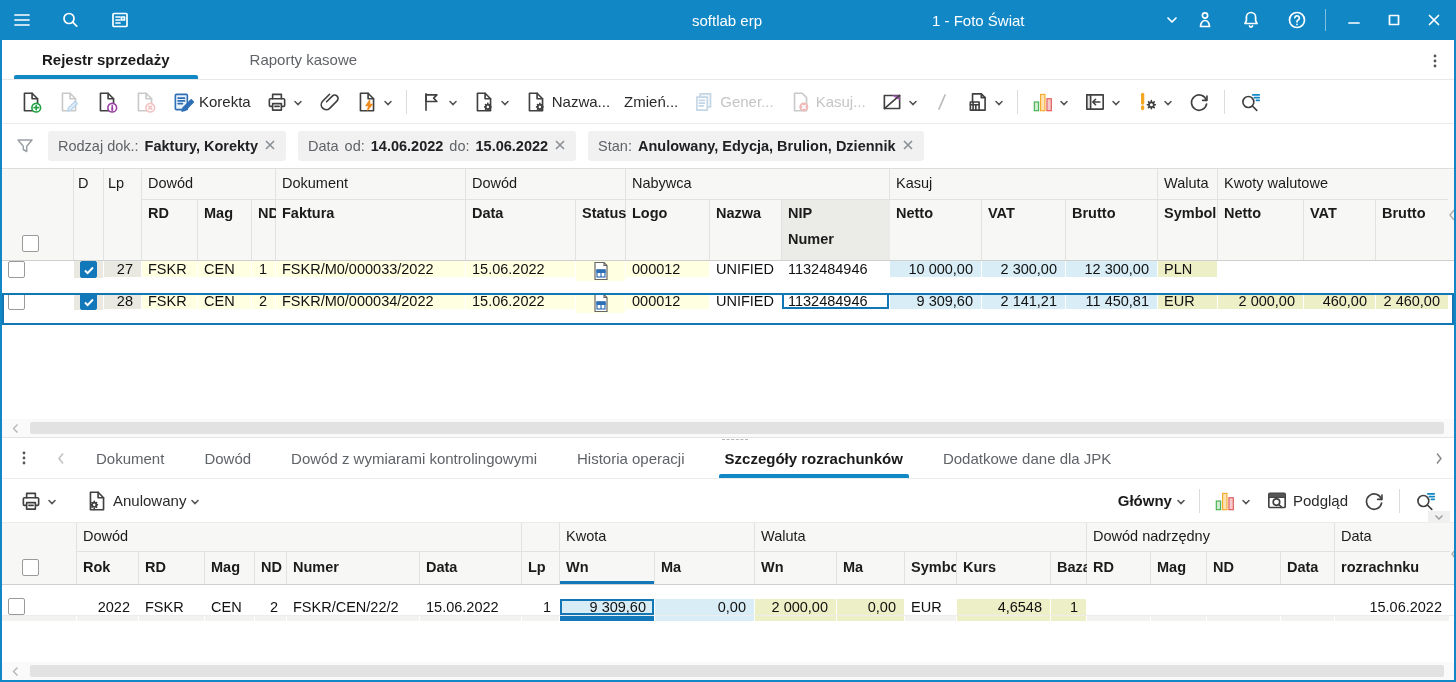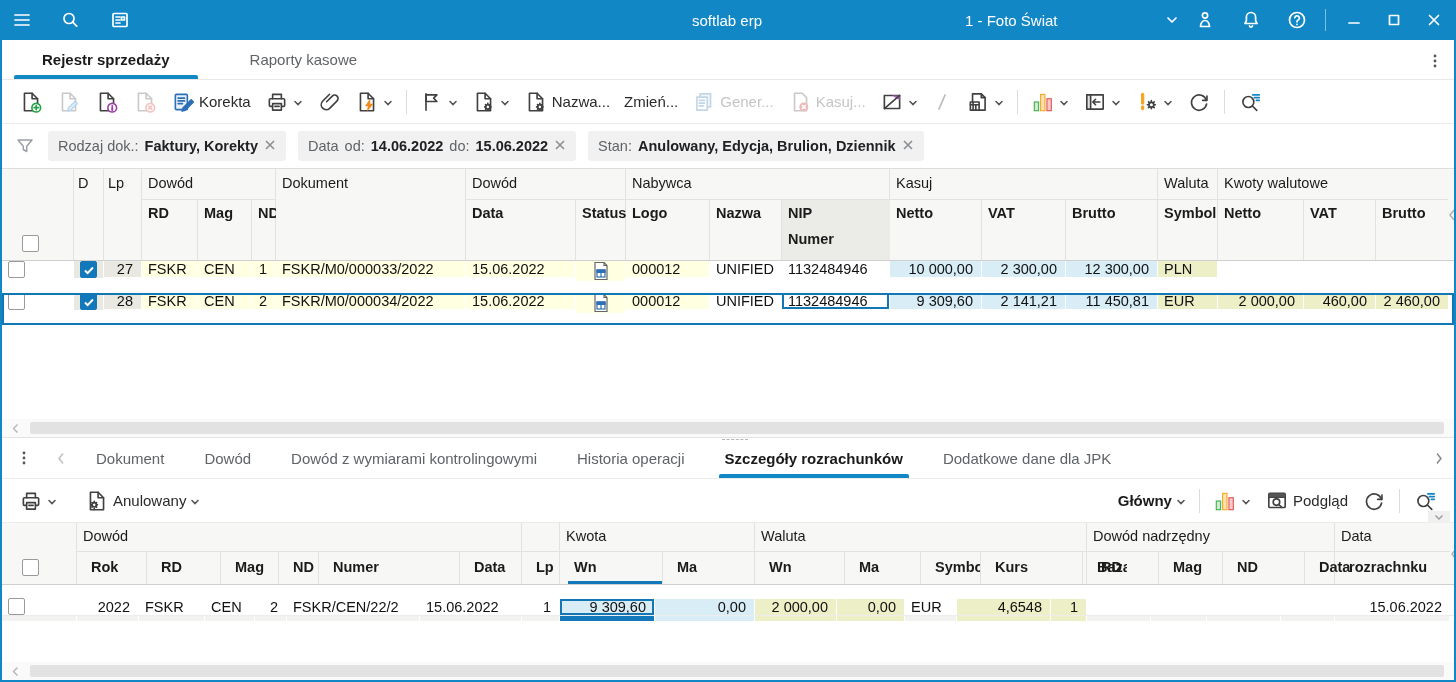--- a/index.html
+++ b/index.html
@@ -5,21 +5,21 @@
   * { box-sizing: border-box; margin: 0; padding: 0; }
   html,body { width:1456px; height:682px; font-family:"Liberation Sans",sans-serif; background:#fff; }
   .app { width:1456px; height:682px; display:flex; flex-direction:column; border-left:2px solid #1287c6; border-right:2px solid #1287c6; border-bottom:2px solid #1287c6; overflow:hidden; background:#fff; }
 
   
   .titlebar { height:40px; background:#1287c6; display:flex; align-items:center; flex-shrink:0; color:#fff; }
   .tb-icon { width:40px; height:40px; display:flex; align-items:center; justify-content:center; cursor:pointer; }
   .tb-icon svg { stroke:#fff; fill:none; stroke-width:1.7; stroke-linecap:round; stroke-linejoin:round; }
   .tb-title { font-size:15px; color:#fff; }
   .tb-app { position:absolute; left:690px; }
-  .tb-ws-wrap { position:absolute; left:963px; display:flex; align-items:center; }
+  .tb-ws-wrap { position:absolute; left:930px; display:flex; align-items:center; }
   .titlebar { position:relative; }
   .tb-right { margin-left:auto; display:flex; align-items:center; }
   .tb-sep { width:1px; height:22px; background:rgba(255,255,255,.45); margin:0 8px; }
 
   
   .tabbar { height:40px; background:#fff; display:flex; align-items:stretch; border-bottom:1px solid #e8e8e8; flex-shrink:0; position:relative; }
   .ptab { display:flex; align-items:center; padding:0 40px; font-size:15px; color:#5f6368; cursor:pointer; position:relative; }
   .ptab.active { color:#1a1a1a; font-weight:bold; }
   .ptab.active::after { content:""; position:absolute; left:12px; right:12px; bottom:0; height:4px; background:#1287c6; border-radius:2px 2px 0 0; }
   .tab-kebab { position:absolute; right:6px; top:8px; width:26px; height:26px; display:flex; align-items:center; justify-content:center; cursor:pointer; }
@@ -92,21 +92,21 @@
   
   .dtoolbar { height:44px; display:flex; align-items:center; padding:0 10px; border-bottom:1px solid #ececec; flex-shrink:0; position:relative; }
   .dt-right { margin-left:auto; display:flex; align-items:center; }
   .blabel { font-size:15px; font-weight:bold; color:#1a1a1a; }
   .mini-scroll { position:absolute; right:4px; bottom:-1px; width:22px; height:12px; background:#f0f0f0; display:flex; align-items:center; justify-content:center; }
 
   
   .dh { display:flex; flex-shrink:0; background:#f7f7f5; border-bottom:1px solid #cfcfcf; height:62px; }
   .dh .mh-g { height:28px; padding-top:5px; }
   .dh .mh-subrow { height:34px; }
-  .dh .mh-c { padding-top:7px;margin-left:8px; }
+  .dh .mh-c { padding-top:7px; }
   .sort-underline { box-shadow:inset 0 -3px 0 #1378b9; }
   .drow { display:flex; height:31px; align-items:flex-end; flex-shrink:0; background:#fff; border-bottom:1px solid #ededed; }
   .strip { display:flex; height:5px; flex-shrink:0; }
   .strip > div { flex-shrink:0; background:#f2f2f0; border-right:1px solid #fff; }
 
   .dt-sel{width:75px}.dt-rok{width:62px}.dt-rd{width:66px}.dt-mag{width:50px}.dt-nd{width:32px}.dt-numer{width:133px}
   .dt-data{width:102px}.dt-lp{width:38px}.dt-wn{width:95px}.dt-ma{width:100px}.dt-wwn{width:82px}.dt-wma{width:68px}
   .dt-sym{width:52px}.dt-kurs{width:94px}.dt-baza{width:36px}.dt-nrd{width:64px}.dt-nmag{width:56px}.dt-nnd{width:74px}.dt-ndata{width:54px}.dt-rozr{width:115px}
   .gd-dowod{width:445px}.gd-lp{width:38px}.gd-kwota{width:195px}.gd-waluta{width:332px}.gd-nadrz{width:248px}.gd-data{width:115px}
 </style>
@@ -430,20 +430,23 @@
     <div class="mh-stack gw-dowod">
       <div class="mh-g">Dowód</div>
       <div class="mh-subrow">
         <div class="mh-c mt-rd">RD</div>
         <div class="mh-c mt-mag">Mag</div>
         <div class="mh-c mt-nd">ND</div>
       </div>
     </div>
     <div class="mh-stack gw-dok">
       <div class="mh-g">Dokument</div>
+      <div class="mh-subrow">
+          <div class="mh-c mt-fak">Faktura</div>
+        </div>
     </div>
     <div class="mh-stack gw-dowod2">
       <div class="mh-g">Dowód</div>
       <div class="mh-subrow">
         <div class="mh-c mt-data">Data</div>
         <div class="mh-c mt-status">Status</div>
       </div>
     </div>
     <div class="mh-stack gw-nab">
       <div class="mh-g">Nabywca</div>

